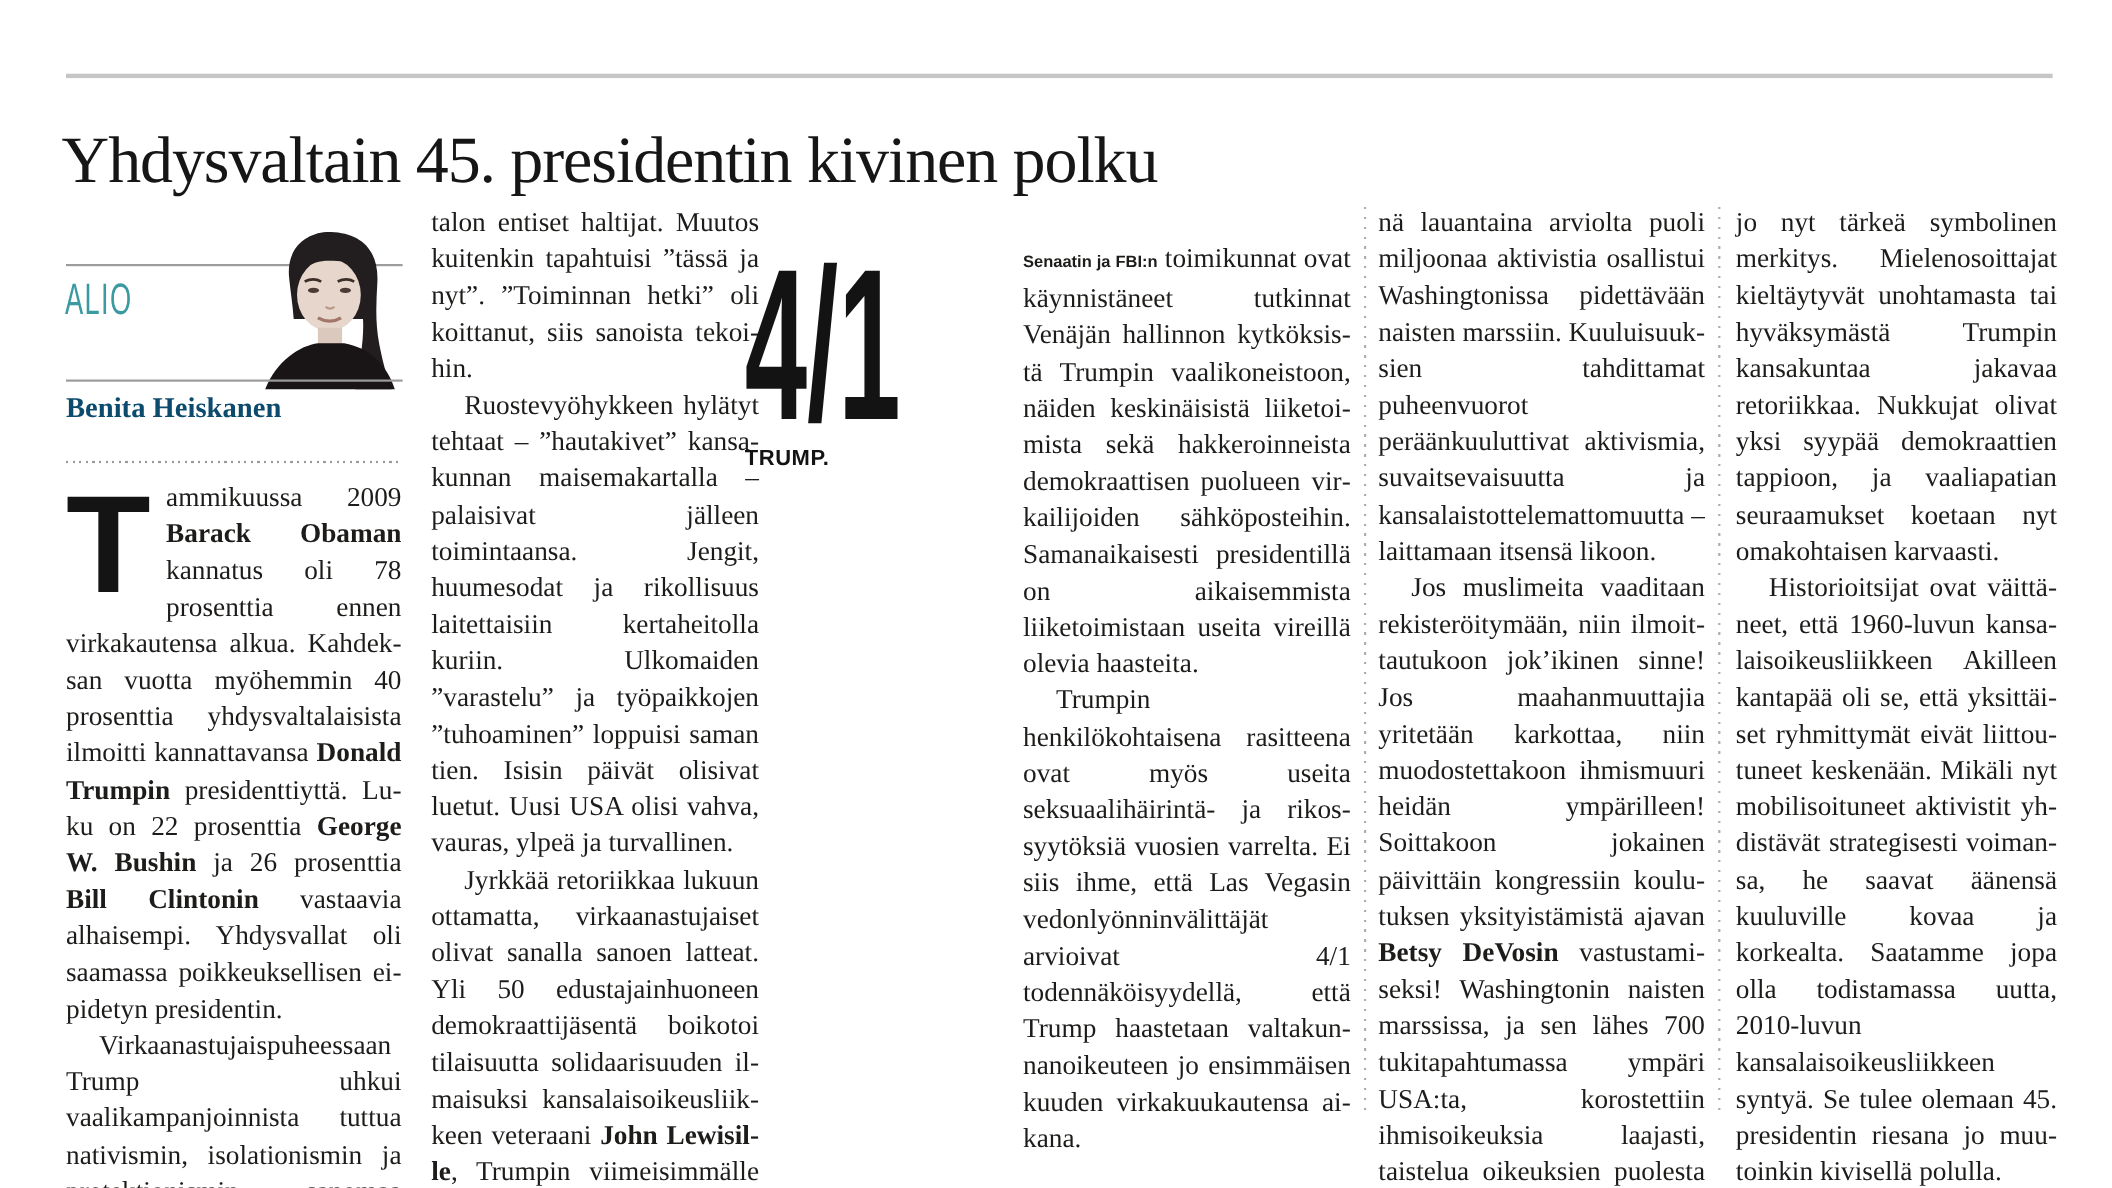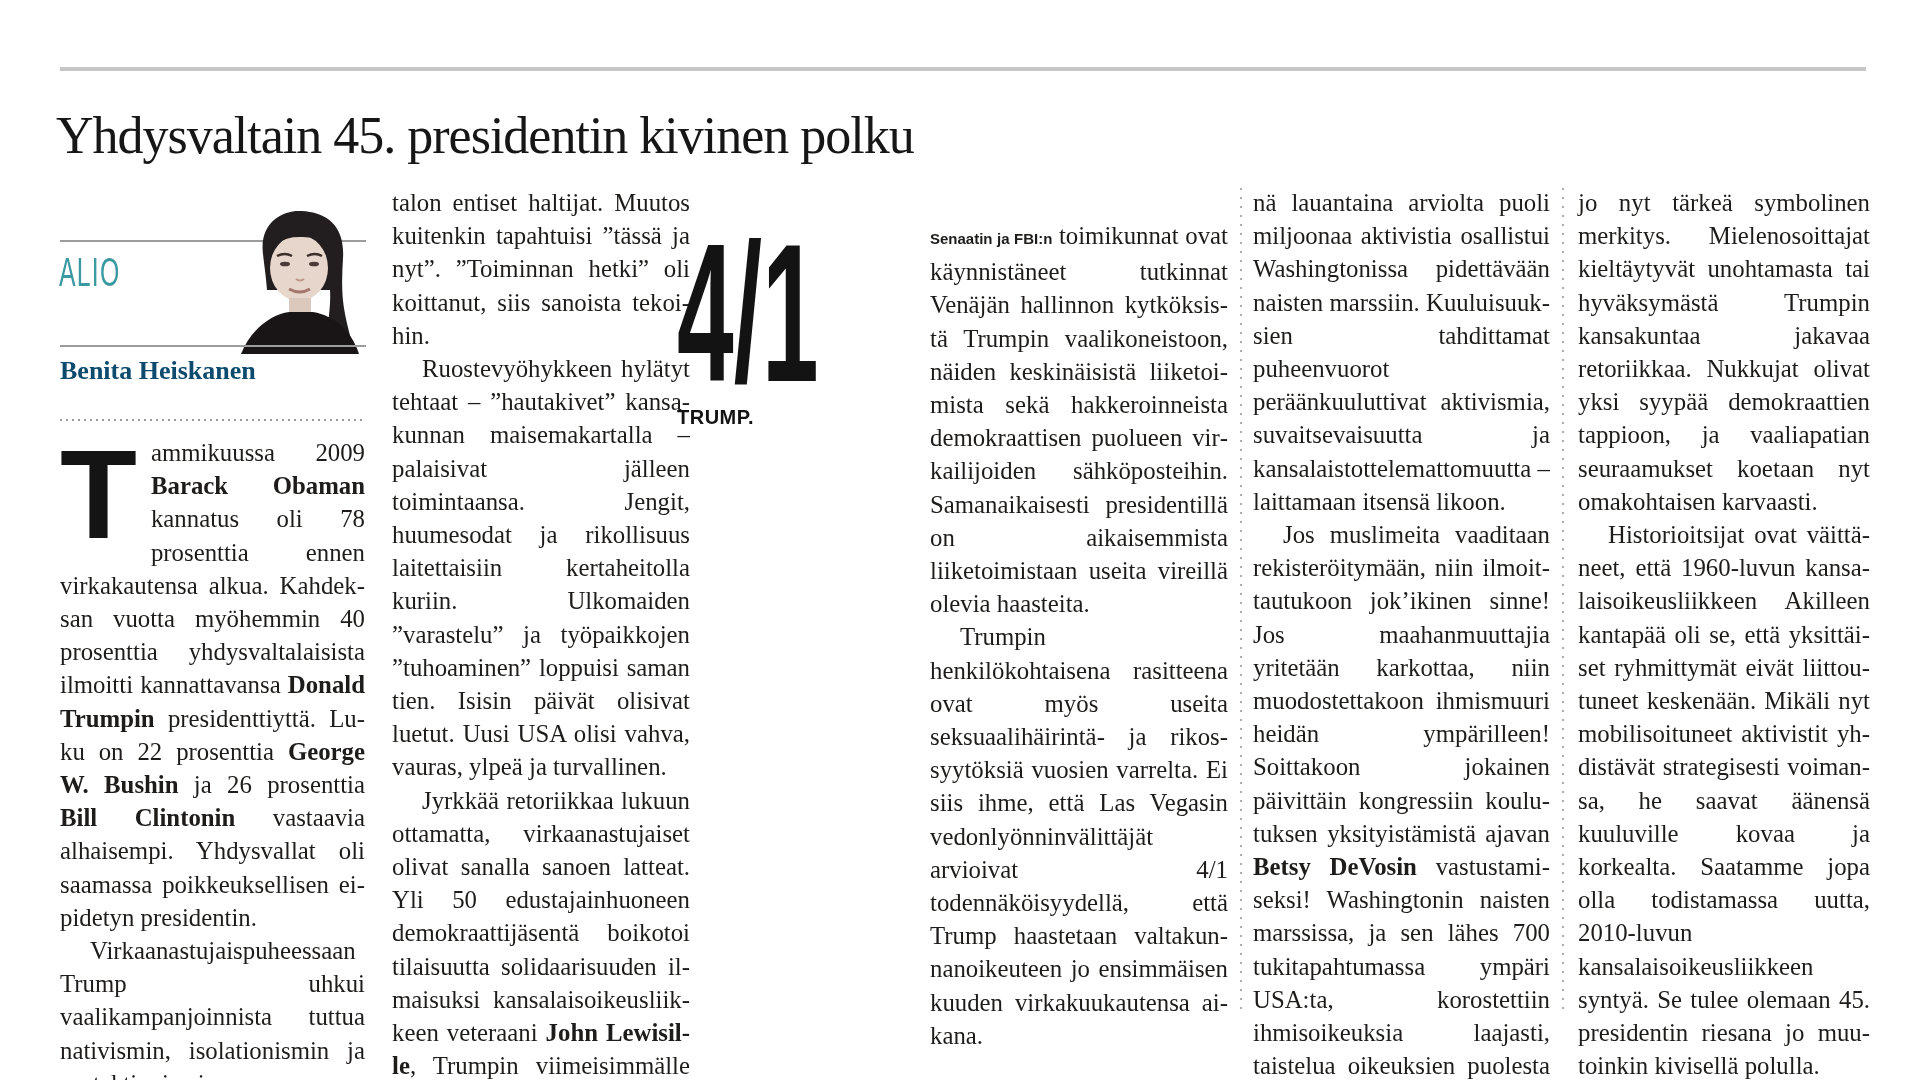--- a/index.html
+++ b/index.html
@@ -4,21 +4,21 @@
 <style>
   html,body{margin:0;padding:0;}
   body{
     width:1920px;height:1080px;position:relative;overflow:hidden;
     background:#ffffff;color:#1d1c1a;
     font-family:"Liberation Serif", serif;
   }
   .abs{position:absolute;}
   #top-rule{left:60px;top:67px;width:1806px;height:4px;background:#c6c6c6;}
   #headline{
-    left:56px;top:74px;font-size:52px;line-height:1.05;letter-spacing:-1px;
+    left:56px;top:74px;font-size:60px;line-height:1.05;letter-spacing:-1px;
     color:#161616;font-weight:400;white-space:nowrap;
   }
   #kicker-rule-top{left:60px;top:240px;width:306px;height:2px;background:#9c9c9c;}
   #kicker{
     left:59px;top:252px;font-family:"Liberation Sans",sans-serif;
     font-size:40px;font-weight:400;line-height:1;letter-spacing:2px;
     color:#3a99a1;transform:scaleX(0.62);transform-origin:left top;
   }
   #photo{left:233px;top:206px;width:132px;height:148px;}
   #kicker-rule-bottom{left:60px;top:345px;width:306px;height:2px;background:#9c9c9c;}

